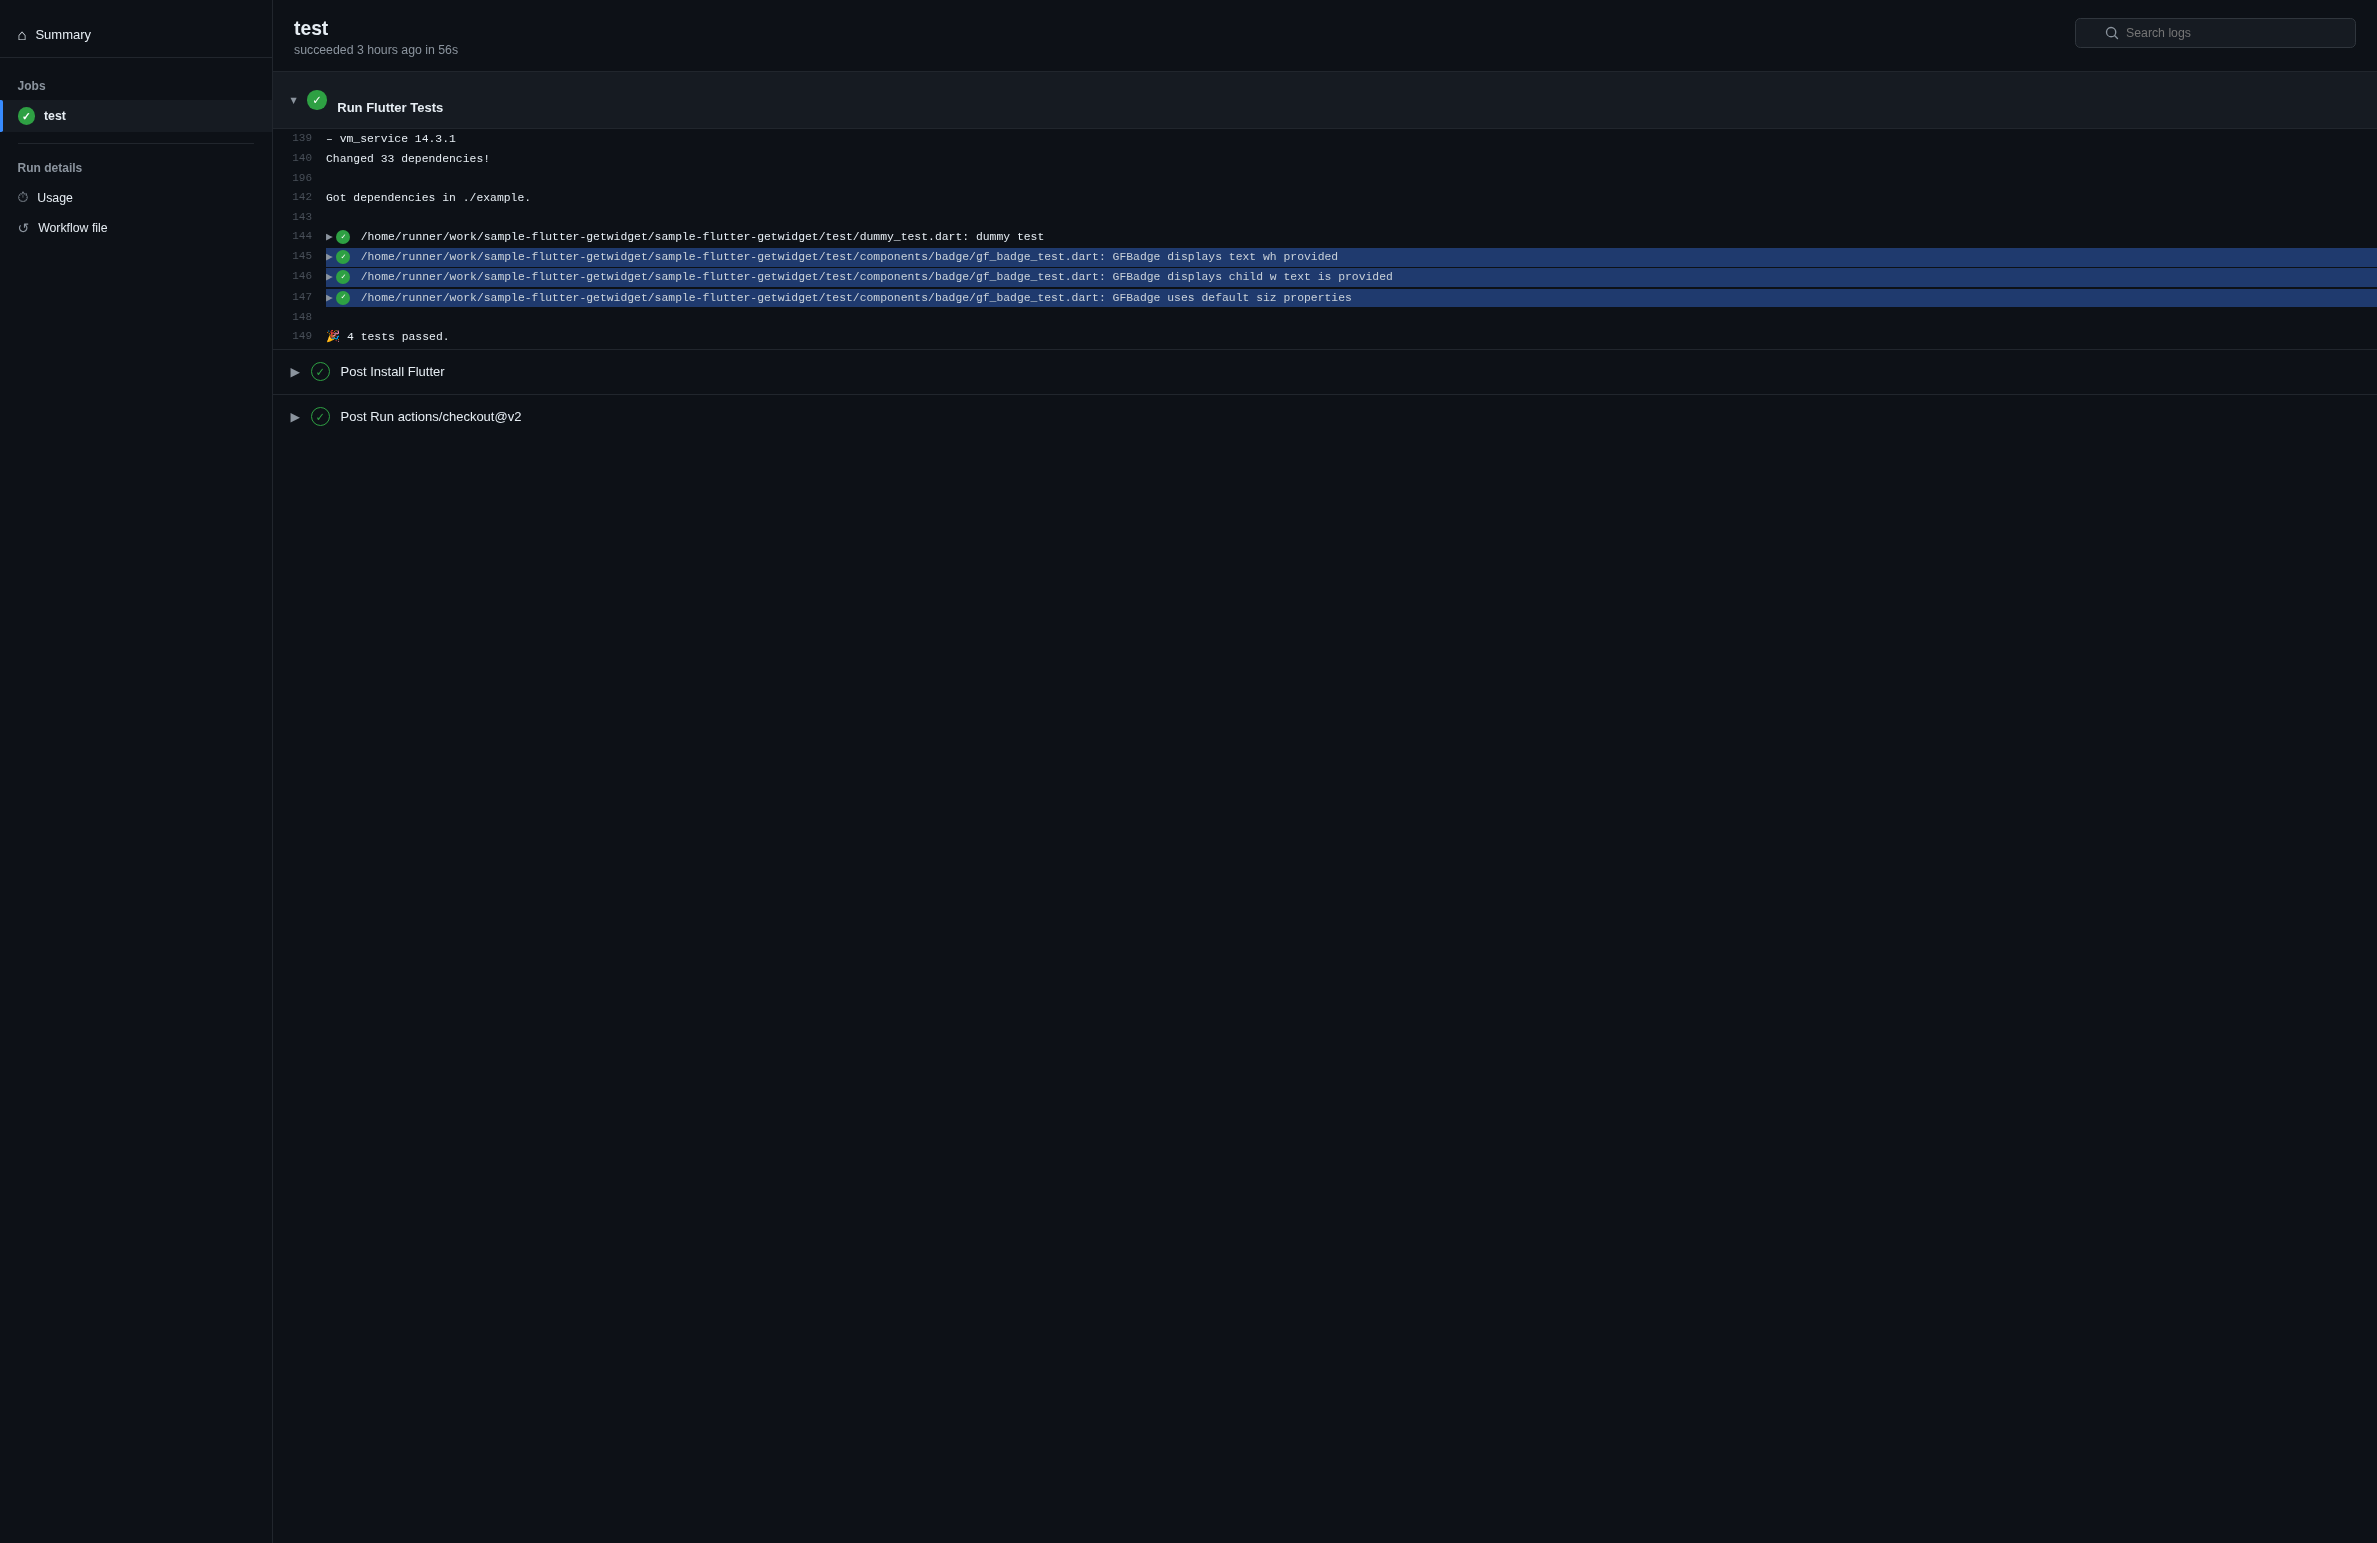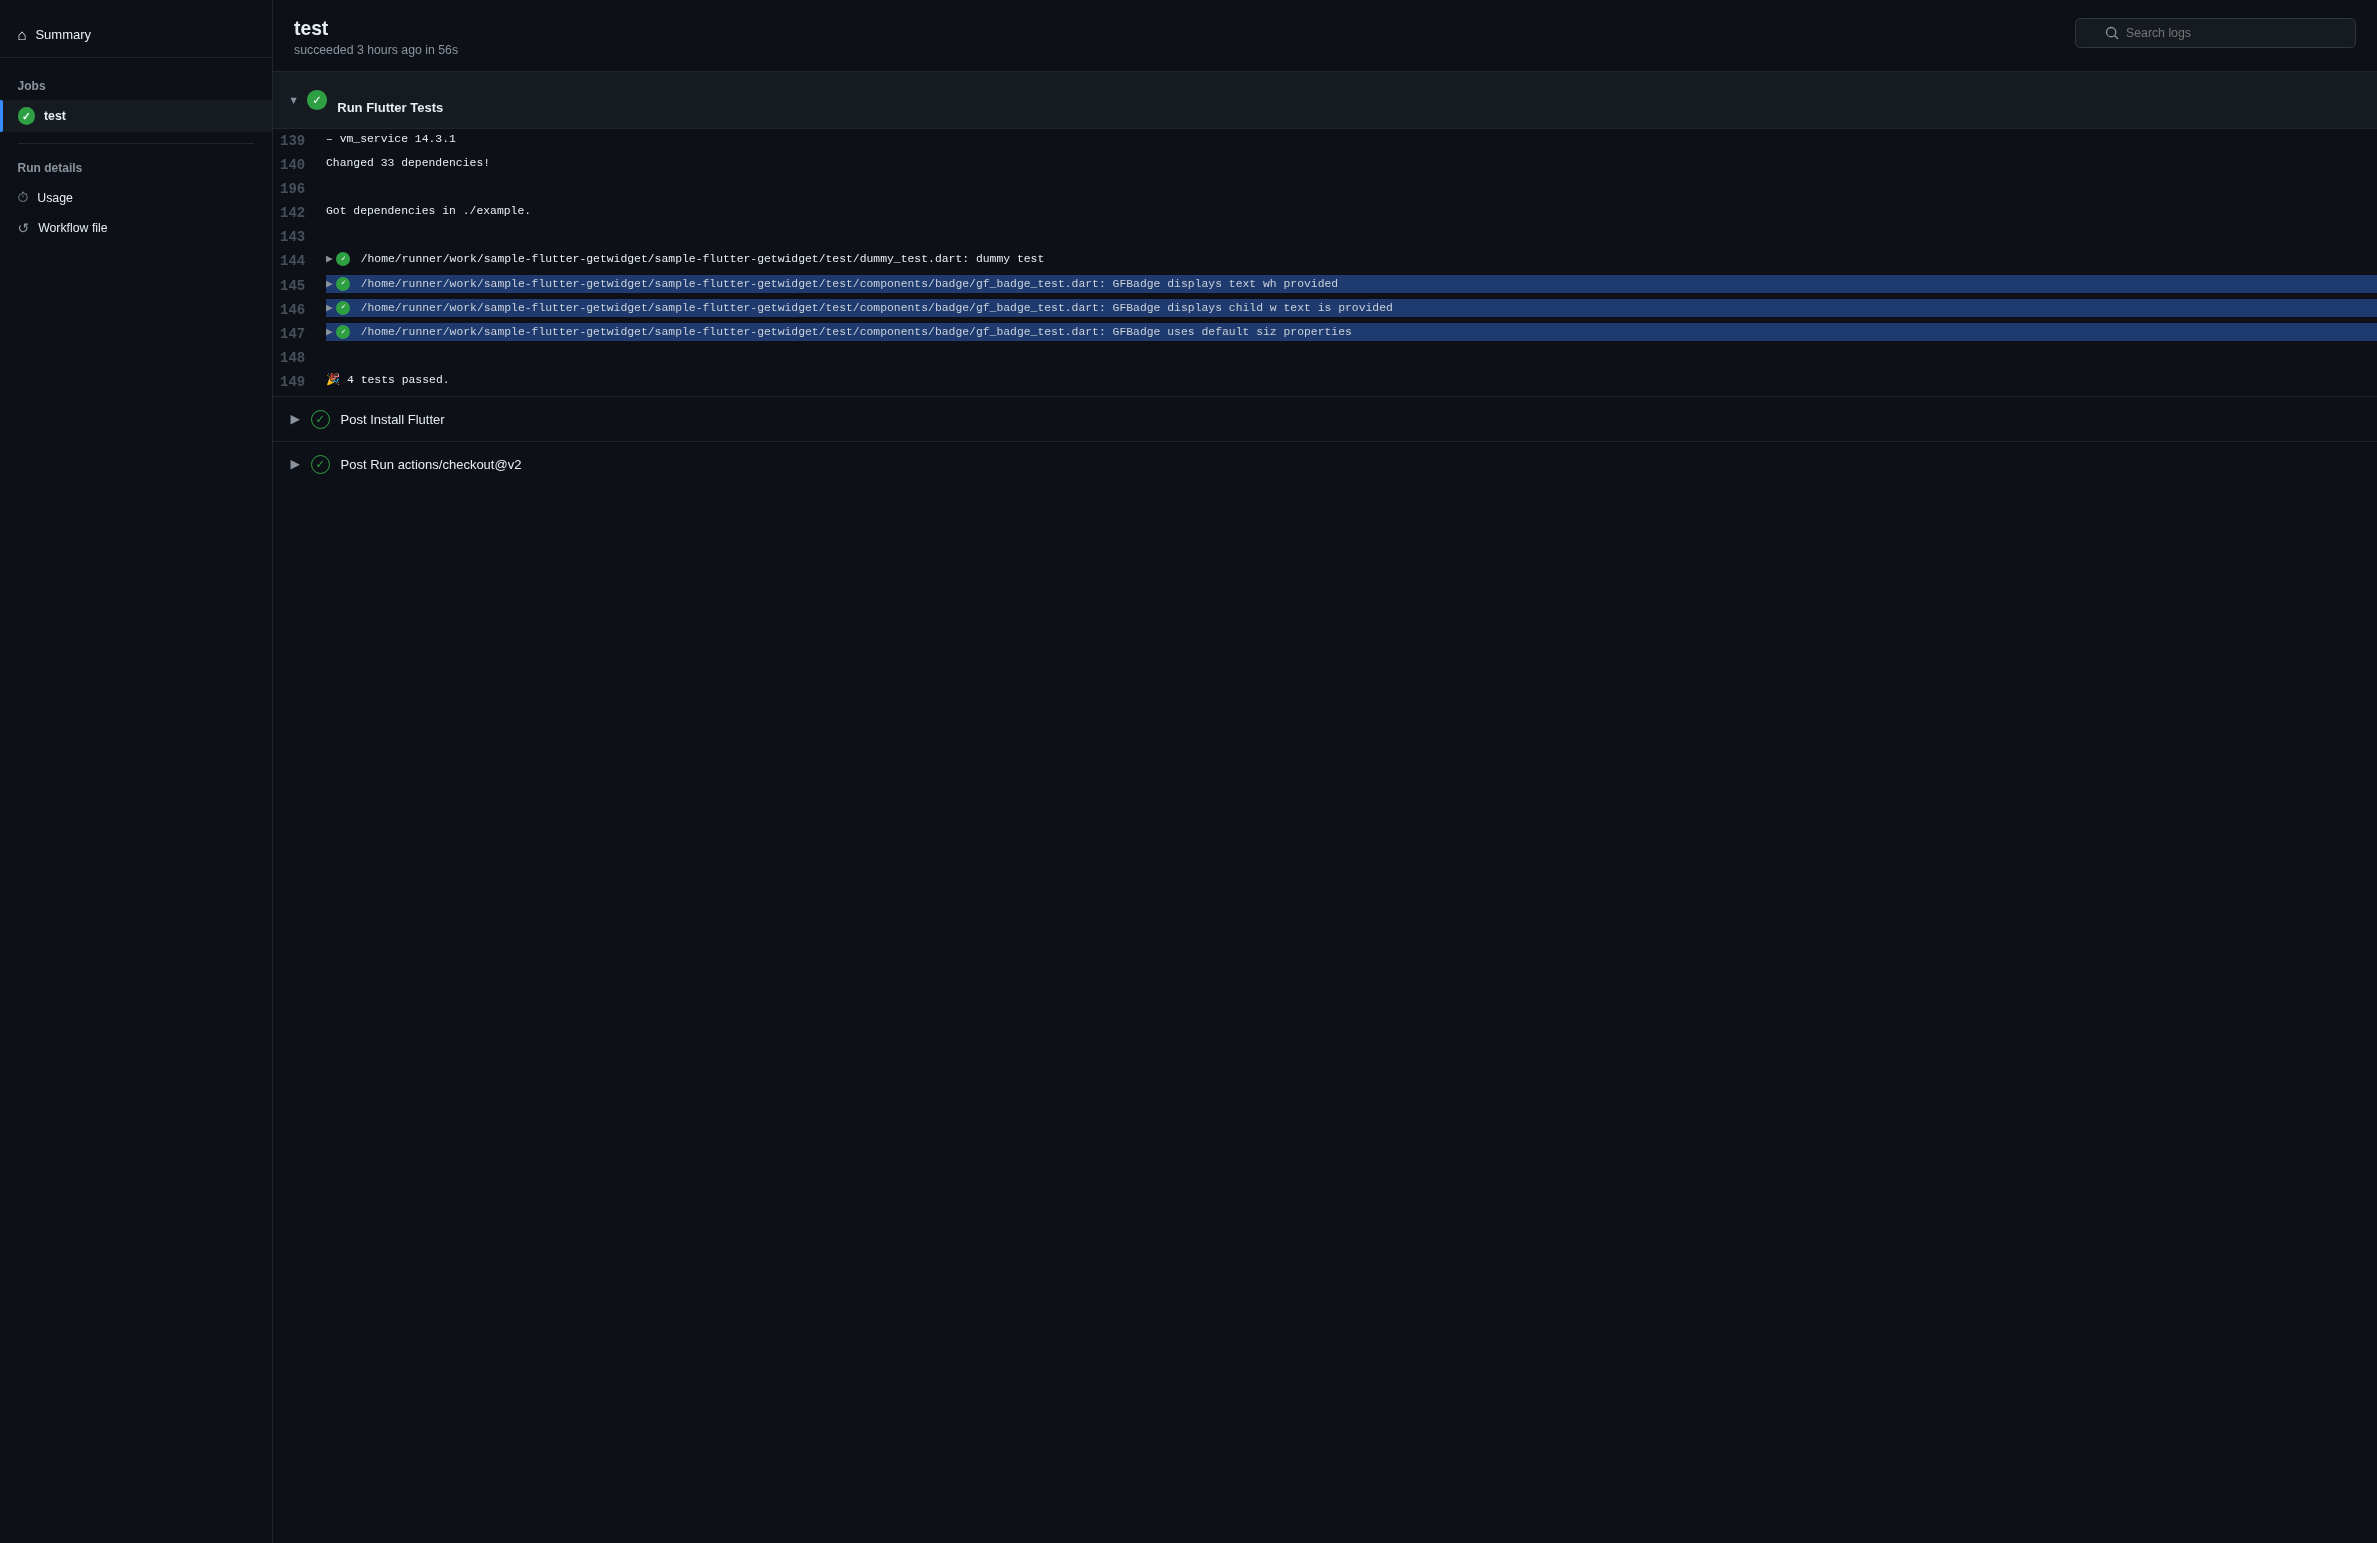--- a/index.html
+++ b/index.html
@@ -232,29 +232,28 @@
     }
 
     .log-line {
       display: flex;
       align-items: flex-start;
       padding: 0.9px 0;
     }
 
     .log-line-number {
       min-width: 53px;
-      text-align: left;
+      text-align: right;
       padding-right: 14px;
       padding-left: 7px;
       color: #484f58;
       user-select: none;
       flex-shrink: 0;
       line-height: 1.6;
-      font-size: 14px;
-      font-weight: bold;
+      font-size: 11px;
     }
 
     .log-line-content {
       flex: 1;
       color: #e6edf3;
       white-space: pre;
       overflow: hidden;
       text-overflow: ellipsis;
       padding-right: 14px;
     }

